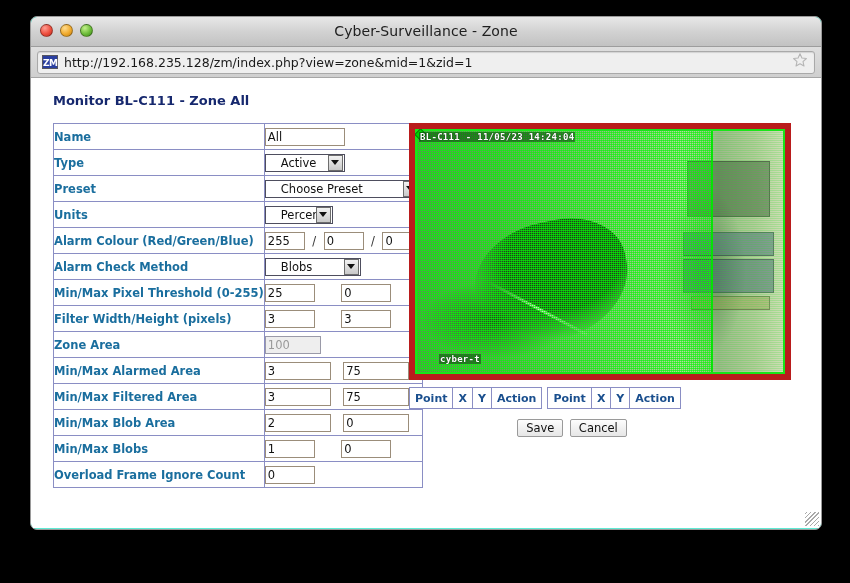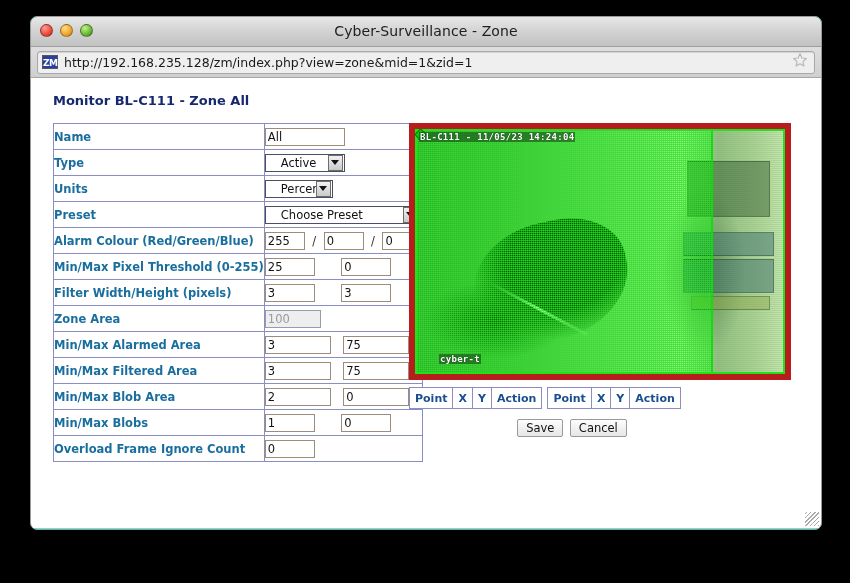--- a/index.html
+++ b/index.html
@@ -464,50 +464,59 @@
             <td class="lbl">Type</td>
             <td class="val">
               <span class="sel sel-type">
                 <span class="sel-label">Active</span>
                 <span class="sel-arrow"></span>
               </span>
             </td>
           </tr>
 
           <tr>
+            <td class="lbl">Preset</td>
+            <td class="val">
+              <span class="sel sel-preset">
+                <span class="sel-label">Choose Preset</span>
+                <span class="sel-arrow"></span>
+              </span>
+            </td>
+          </tr>
+
+          <tr>
             <td class="lbl">Units</td>
             <td class="val">
               <span class="sel sel-units">
                 <span class="sel-label">Percent</span>
-                <span class="sel-arrow"></span>
-              </span>
-            </td>
-          </tr>
-
-          <tr>
-            <td class="lbl">Preset</td>
-            <td class="val">
-              <span class="sel sel-preset">
-                <span class="sel-label">Choose Preset</span>
                 <span class="sel-arrow"></span>
               </span>
             </td>
           </tr>
 
           <tr>
             <td class="lbl">Alarm Colour (Red/Green/Blue)</td>
             <td class="val">
               <input class="txt w-small" value="255" style="">
               <span class="slash">/</span>
               <input class="txt w-small" value="0" style="">
               <span class="slash">/</span>
               <input class="txt w-small" value="0" style="">
             </td>
           </tr>
 
+          <tr>
+            <td class="lbl">Alarm Check Method</td>
+            <td class="val">
+              <span class="sel sel-method">
+                <span class="sel-label">Blobs</span>
+                <span class="sel-arrow"></span>
+              </span>
+            </td>
+          </tr>
 
           <tr>
             <td class="lbl">Min/Max Pixel Threshold (0-255)</td>
             <td class="val">
               <input class="txt w-med" value="25" style="">
               <input class="txt w-med" style="margin-left: 22px;" value="0">
             </td>
           </tr>
 
           <tr>

